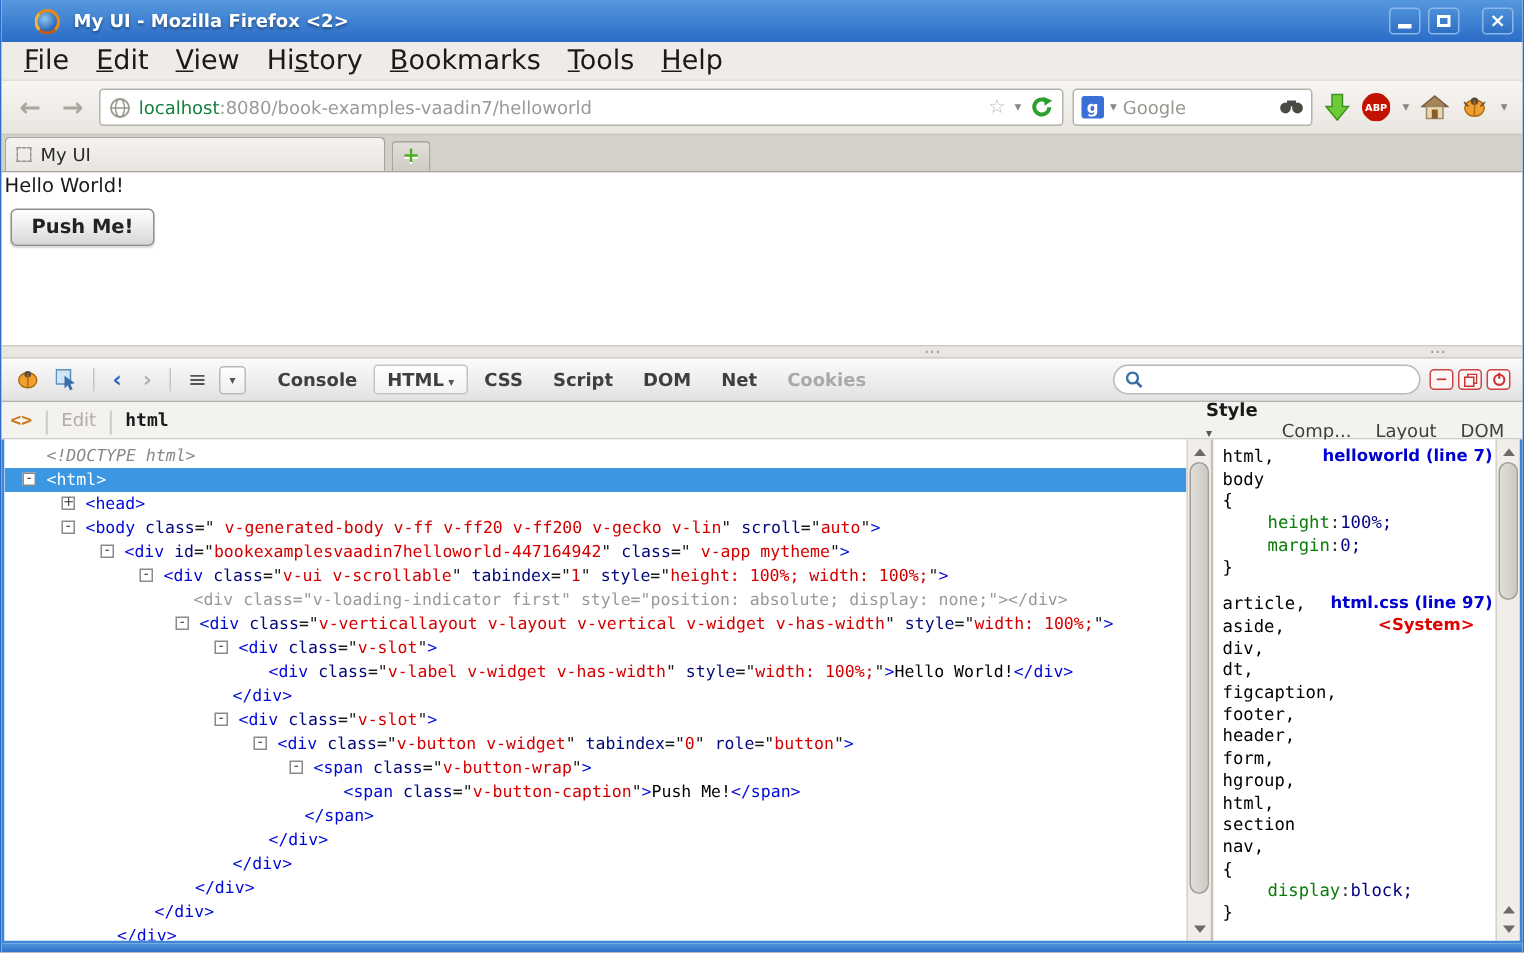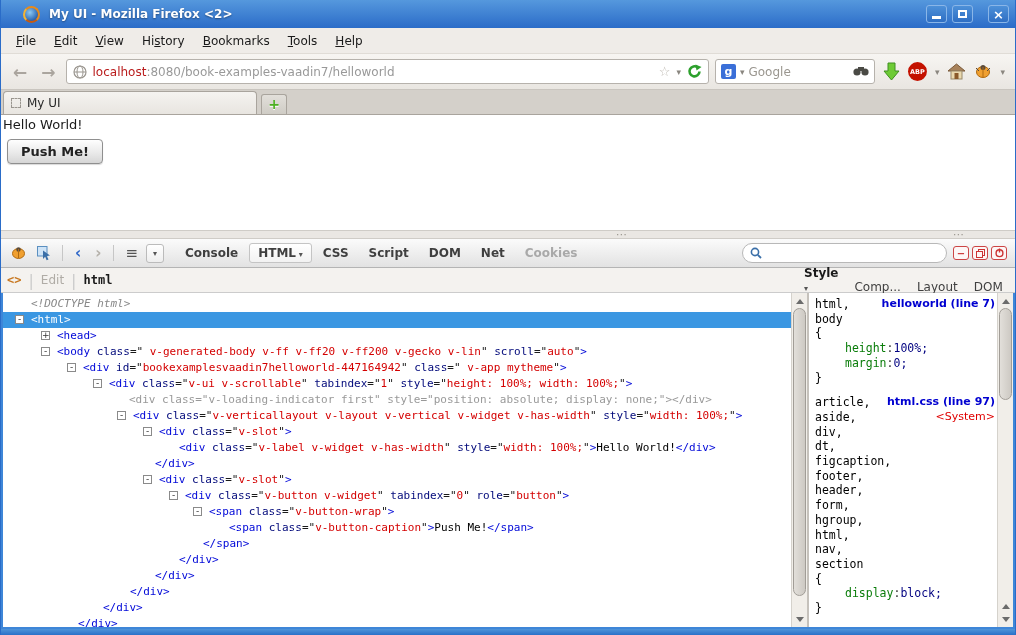--- a/index.html
+++ b/index.html
@@ -15,30 +15,30 @@
     border:2px solid #e88a1a;border-left-color:#f4b432;border-bottom-color:#c85a10;}
   .title-text{font-size:12px;font-weight:bold;text-shadow:0 1px 2px rgba(0,0,0,.4);}
   .win-buttons{margin-left:auto;display:flex;gap:5px;}
   .win-btn{width:21px;height:18px;border-radius:3px;background:linear-gradient(#4d90d8,#2f6fc4);
     border:1px solid #8ab6e8;display:flex;align-items:center;justify-content:center;color:#fff;}
   .win-btn.close{margin-left:10px;font-size:13px;font-weight:bold;}
   .glyph-min{width:9px;height:3px;background:#fff;margin-top:7px;}
   .glyph-max{width:9px;height:8px;border:2px solid #fff;}
   
   .menubar{height:26px;flex:none;background:#efece8;display:flex;align-items:center;
-    padding:0 6px;font-size:12px;color:#1a1a1a;border-bottom:1px solid #e0dcd6;}
+    padding:0 6px;font-size:18px;color:#1a1a1a;border-bottom:1px solid #e0dcd6;}
   .menu-item{padding:3px 9px;cursor:default;}
   
   .navbar{height:36px;flex:none;background:linear-gradient(#f7f5f2,#e9e6e1);
     display:flex;align-items:center;padding:0 8px;gap:6px;border-bottom:1px solid #c9c5bf;}
   .nav-arrow{font-size:17px;font-weight:bold;color:#aaa59e;padding:0 4px;}
   .urlbar{flex:1;height:25px;background:#fff;border:1px solid #b6b2ac;border-radius:3px;
     display:flex;align-items:center;padding:0 6px;gap:6px;min-width:0;}
   .url-text{flex:1;font-size:12px;white-space:nowrap;overflow:hidden;}
-  .url-host{color:#b91c1c;}
+  .url-host{color:#15803d;}
   .url-rest{color:#999;}
   .star{color:#c0bcb5;font-size:13px;}
   .small-caret{color:#8a867f;font-size:9px;}
   .reload-btn{display:flex;align-items:center;}
   .searchbar{width:160px;height:25px;background:#fff;border:1px solid #b6b2ac;border-radius:3px;
     display:flex;align-items:center;padding:0 5px;gap:4px;}
   .g-icon{width:15px;height:15px;background:#3a6fd8;border-radius:2px;color:#fff;
     font-size:11px;font-weight:bold;text-align:center;line-height:15px;}
   .search-text{flex:1;font-size:12px;color:#9a968f;}
   .toolbar-icons{display:flex;align-items:center;gap:8px;padding:0 2px;}
@@ -126,22 +126,22 @@
   .style-sb .a-top{top:1px;} .style-sb .a-b1{bottom:14px;} .style-sb .a-b2{bottom:1px;}
   .vsep{width:2px;background:#c5c1bb;flex:none;}
   .style-panel{width:188px;flex:none;background:#fff;overflow:hidden;padding:4px 0 0 6px;
     font-family:"DejaVu Sans Mono","Liberation Mono",monospace;font-size:11.5px;color:#000;}
   .css-rule{margin-bottom:10px;}
   .css-line{display:flex;line-height:14.7px;white-space:nowrap;}
   .css-selector{color:#000;}
   .css-spacer{flex:1;}
   .css-link{color:#0000d0;font-weight:bold;font-size:11px;font-family:"DejaVu Sans",sans-serif;
     padding-right:2px;}
-  .css-system{color:#e00000;font-weight:normal;font-size:11px;font-family:"DejaVu Sans",sans-serif;
-    padding-right:2px;}
+  .css-system{color:#e00000;font-weight:bold;font-size:11px;font-family:"DejaVu Sans",sans-serif;
+    padding-right:14px;}
   .css-prop{padding-left:30px;}
   .css-name{color:#0a7d0a;} .css-colon{color:#333;} .css-val{color:#000080;} .css-semi{color:#000080;}
   
   .bottom-strip{height:6px;flex:none;background:linear-gradient(#4f94d9,#2a70c8);}
 </style>
 </head>
 <body>
 
 <div class="window">
 
@@ -397,24 +397,24 @@
             <div class="css-line">
               <span class="css-selector">form,</span>
             </div>
             <div class="css-line">
               <span class="css-selector">hgroup,</span>
             </div>
             <div class="css-line">
               <span class="css-selector">html,</span>
             </div>
             <div class="css-line">
+              <span class="css-selector">section</span>
+            </div>
+            <div class="css-line">
               <span class="css-selector">nav,</span>
-            </div>
-            <div class="css-line">
-              <span class="css-selector">section</span>
             </div>
             <div class="css-line">{</div>
             <div class="css-line css-prop">
               <span class="css-name">display</span>
               <span class="css-colon">: </span>
               <span class="css-val">block</span>
               <span class="css-semi">;</span>
             </div>
             <div class="css-line">}</div>
           </div>

